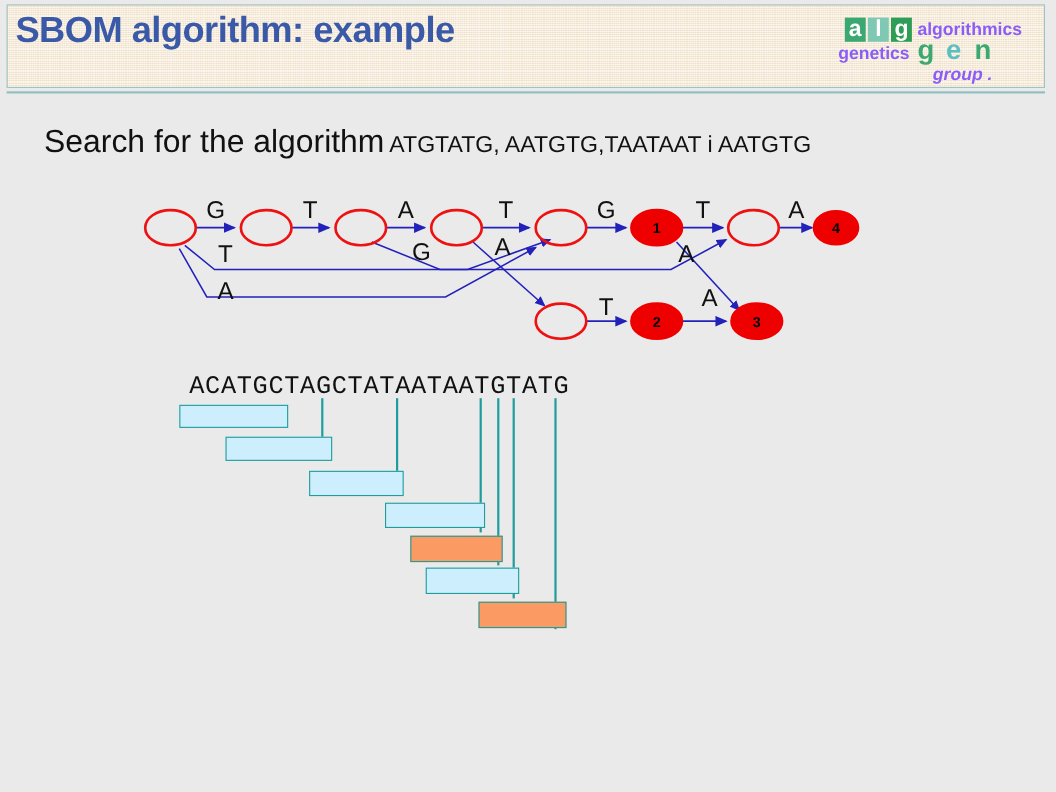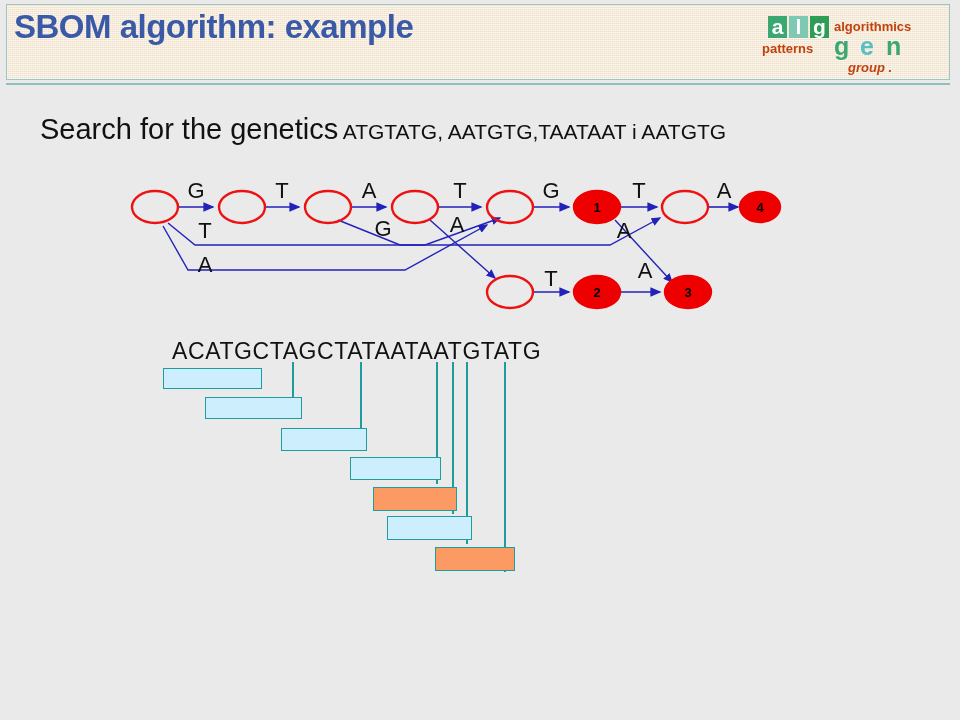--- a/index.html
+++ b/index.html
@@ -31,70 +31,70 @@
     white-space:nowrap;
   }
   
   #logo{position:absolute;right:18px;top:8px;width:180px;height:62px;}
   .logo-tile{
     position:absolute;font-weight:bold;font-size:21px;
     font-family:"Liberation Sans", sans-serif;color:#ffffff;
     width:19px;height:22px;text-align:center;line-height:22px;
   }
   .logo-word{
-    position:absolute;font-weight:bold;font-size:13px;color:#c2410c;
+    position:absolute;font-weight:bold;font-size:16px;color:#8b5cf6;
     font-family:"Liberation Sans", sans-serif;white-space:nowrap;
   }
   .logo-big{
     position:absolute;font-weight:bold;font-size:25px;
     font-family:"Liberation Sans", sans-serif;white-space:nowrap;
   }
   
   #subtitle{
     position:absolute;left:40px;top:113px;white-space:nowrap;
   }
   #subtitle .big{font-size:29px;color:#111;font-family:"Liberation Sans", sans-serif;}
   #subtitle .small{font-size:21px;color:#111;font-family:"Liberation Sans", sans-serif;}
   
   #automaton{position:absolute;left:0;top:160px;width:960px;height:175px;}
   .edge-label{font-family:"Liberation Sans", sans-serif;font-size:22px;fill:#111;}
   .state-num{font-family:"Liberation Sans", sans-serif;font-size:13px;font-weight:bold;fill:#000;}
   
   #seq-text{
     position:absolute;left:172px;top:338px;
     font-size:23px;color:#111;letter-spacing:0.6px;
-    font-family:Liberation Sans, sans-serif;white-space:nowrap;
+    font-family:Liberation Mono, monospace;white-space:nowrap;
   }
   #boxes{position:absolute;left:0;top:0;width:960px;height:720px;}
   .win{position:absolute;box-sizing:border-box;border:1.6px solid #1f9c9c;}
   .win.blue{background:#cdeefd;}
   .win.orange{background:#fb9a62;}
   .vline{position:absolute;width:1.6px;background:#1f9c9c;}
 </style>
 </head>
 <body>
 
 <div id="header"></div>
 <div id="header-underline"></div>
 <div id="title">SBOM algorithm: example</div>
 
 <div id="logo">
   <div class="logo-tile" style="left:6px;top:8px;background:#3aa870;">a</div>
   <div class="logo-tile" style="left:27px;top:8px;background:#7fc9b4;">l</div>
   <div class="logo-tile" style="left:48px;top:8px;background:#2e9e56;">g</div>
   <div class="logo-word" style="left:72px;top:11px;">algorithmics</div>
-  <div class="logo-word" style="left:0px;top:33px;">patterns</div>
+  <div class="logo-word" style="left:0px;top:33px;">genetics</div>
   <div class="logo-big" style="left:72px;top:24px;color:#3aa870;">g</div>
   <div class="logo-big" style="left:98px;top:24px;color:#5bbfbf;">e</div>
   <div class="logo-big" style="left:124px;top:24px;color:#3aa870;">n</div>
   <div class="logo-word" style="left:86px;top:52px;font-style:italic;">group .</div>
 </div>
 
 <div id="subtitle">
-  <span class="big">Search for the genetics</span>
+  <span class="big">Search for the algorithm</span>
   <span class="small">ATGTATG, AATGTG,TAATAAT i AATGTG</span>
 </div>
 
 <svg id="automaton" viewBox="0 0 960 175">
   <defs>
     <marker id="ah" markerWidth="7" markerHeight="7" refX="6" refY="3" orient="auto">
       <path d="M0,0 L7,3 L0,6 z" fill="#2222bb"></path>
     </marker>
   </defs>
 

